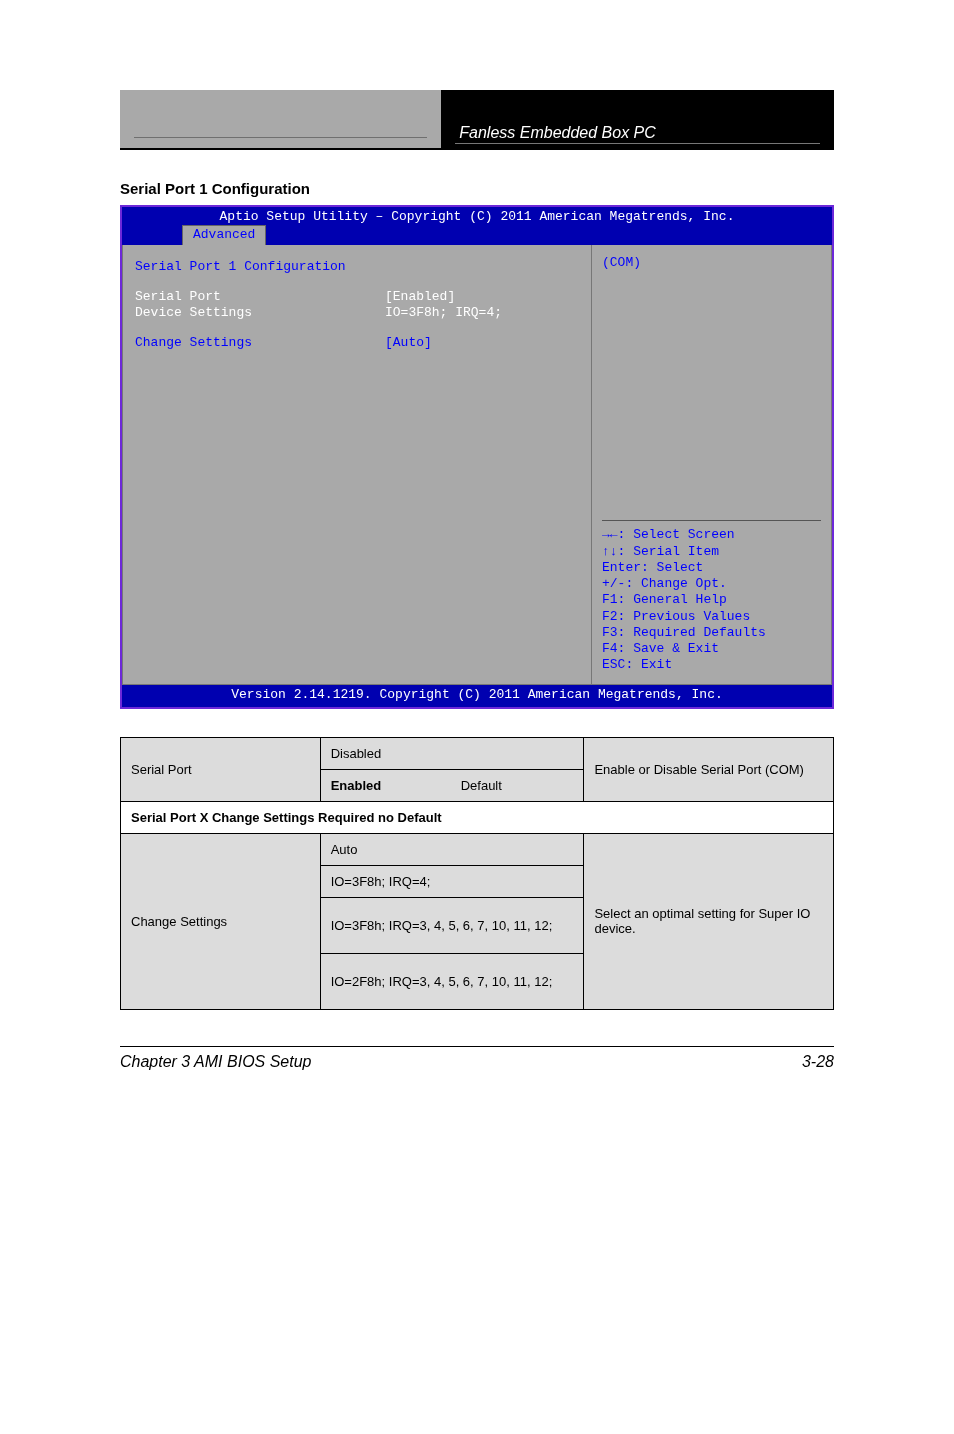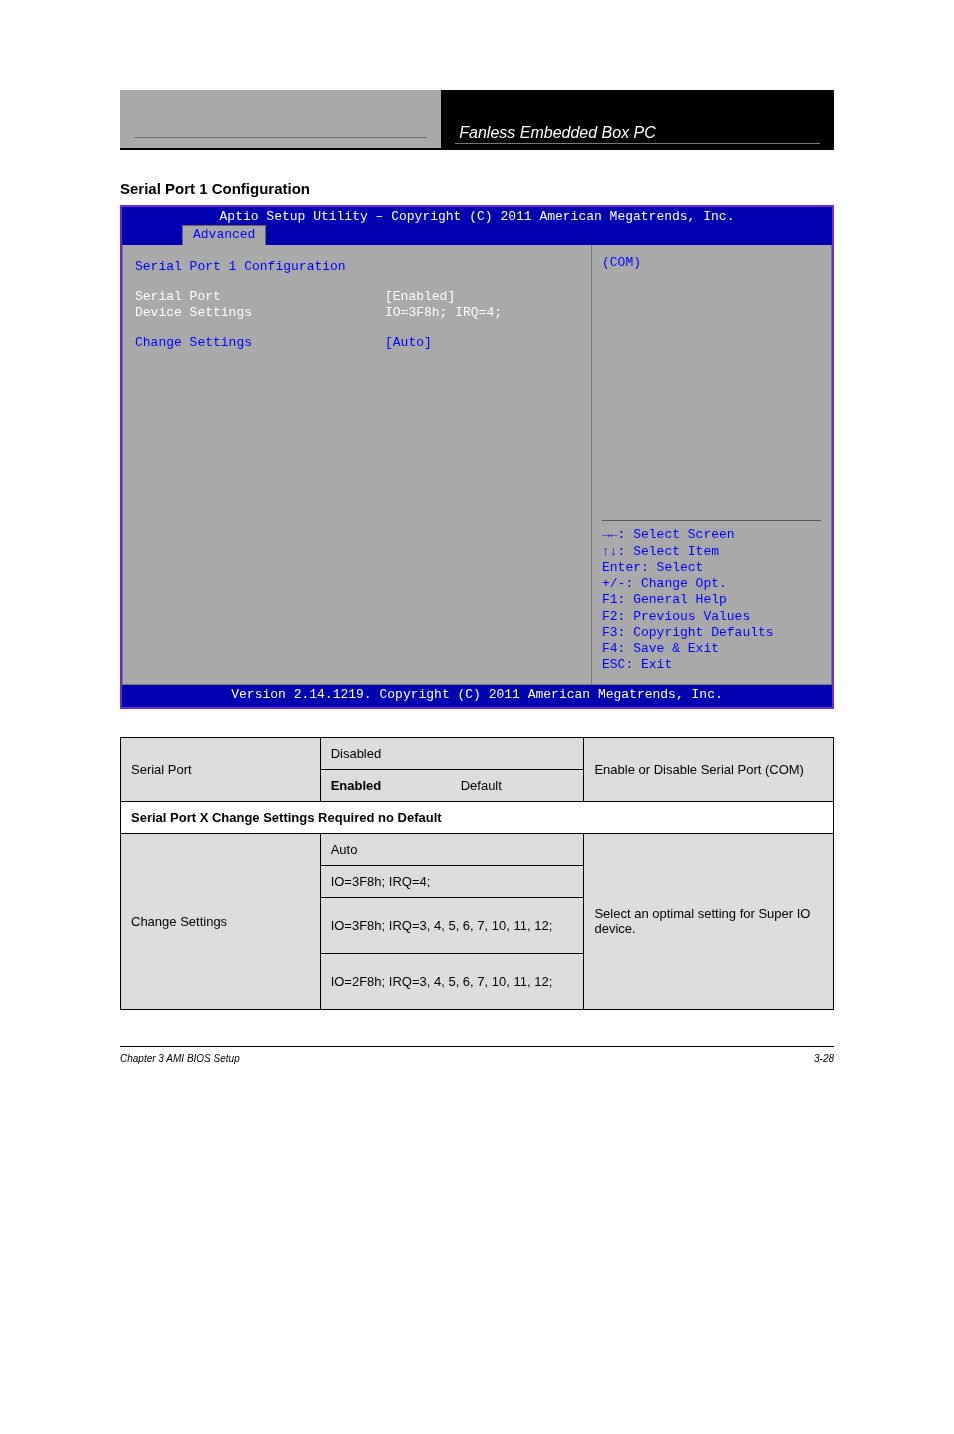--- a/index.html
+++ b/index.html
@@ -135,21 +135,21 @@
   .tbl .tall { height: 56px; }
   .tbl .deftxt { font-weight: bold; margin-top: 16px; }
 
   
   .pgfoot {
     margin: 36px 120px 0 120px;
     border-top: 1px solid #000;
     display: flex;
     justify-content: space-between;
     padding-top: 6px;
-    font-size: 10px;
+    font-size: 16px;
     font-style: italic;
   }
 </style>
 </head>
 <body>
 
 <div class="page">
 
   <div class="headerbar">
     <div class="left">
@@ -186,26 +186,26 @@
         </div>
       </div>
       <div class="side">
         <div class="desc">
           <div>(COM)</div>
         </div>
         <div>
           <div class="divider"></div>
           <div class="keys">
             <div>→←: Select Screen</div>
-            <div>↑↓: Select Item</div>
+            <div>↑↓: Serial Item</div>
             <div>Enter: Select</div>
             <div>+/-: Change Opt.</div>
             <div>F1: General Help</div>
             <div>F2: Previous Values</div>
-            <div>F3: Copyright Defaults</div>
+            <div>F3: Required Defaults</div>
             <div>F4: Save &amp; Exit</div>
             <div>ESC: Exit</div>
           </div>
         </div>
       </div>
     </div>
     <div class="footer">Version 2.14.1219. Copyright (C) 2011 American Megatrends, Inc.</div>
   </div>
 
   <table class="tbl">

